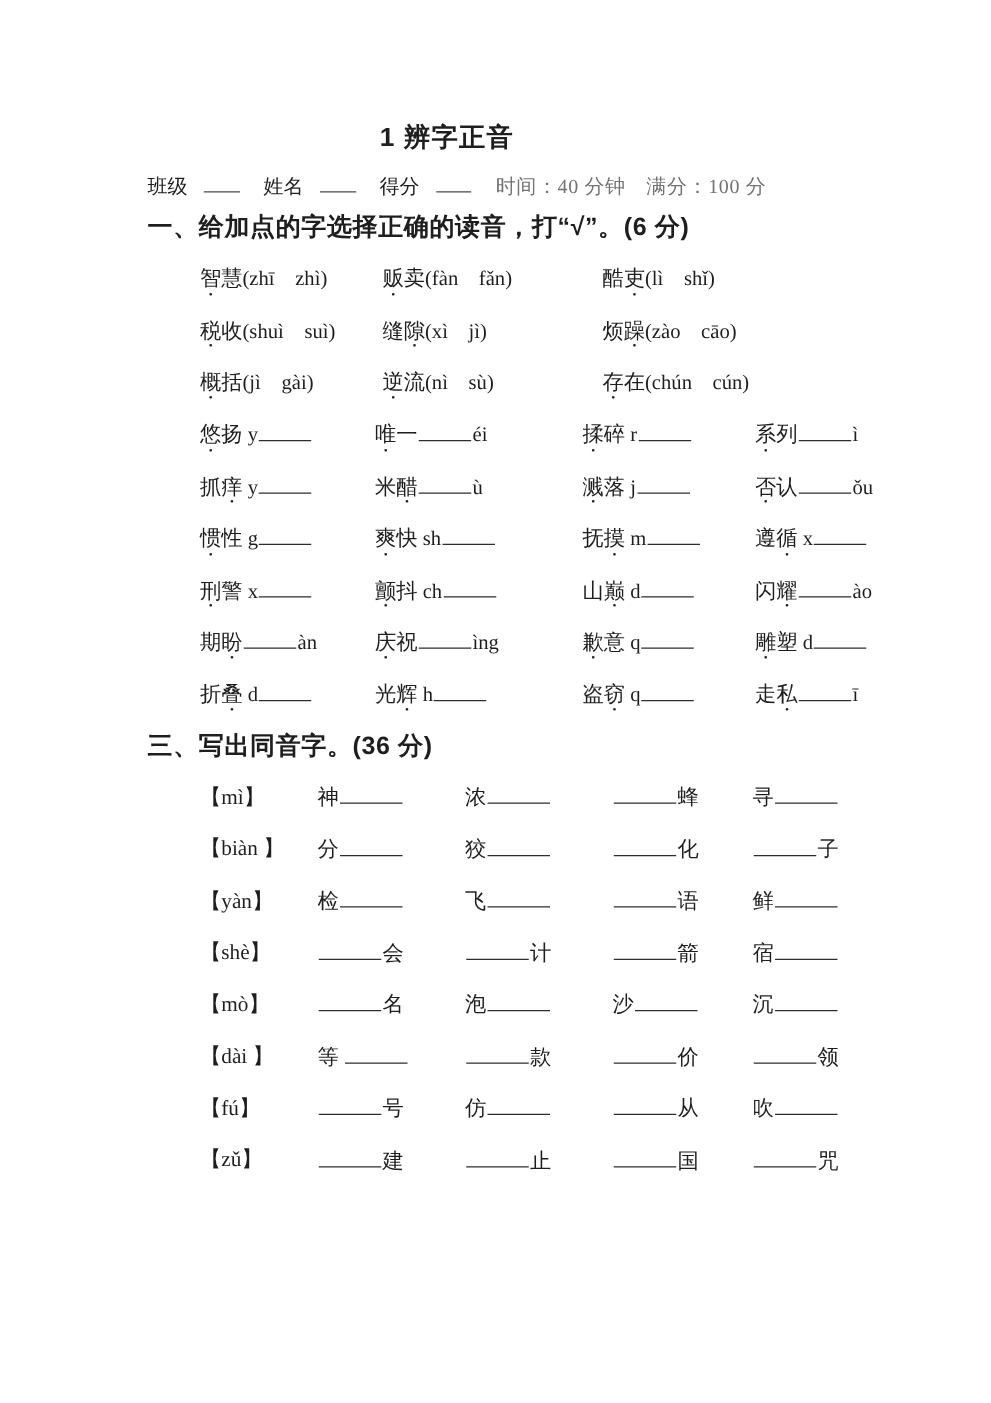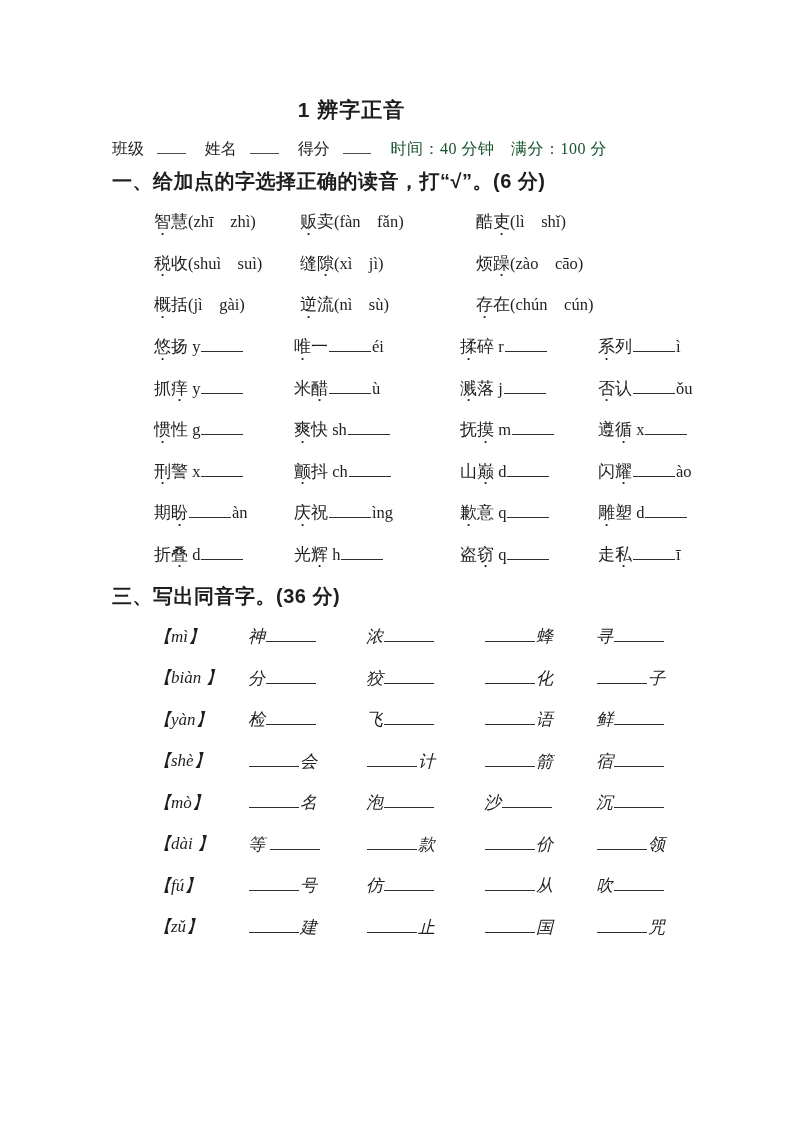--- a/index.html
+++ b/index.html
@@ -6,49 +6,50 @@
   .page{
     position:relative;
     width:703px;height:1122px;
     box-sizing:border-box;
     background:#ffffff;
     color:#1e1e1e;
     font-family:"Liberation Serif","DejaVu Serif",serif;
     font-size:17px;
     padding-top:96px;
     overflow:hidden;
+    margin-left:6px;
   }
   .title{
     font-family:"Liberation Sans","DejaVu Sans",sans-serif;
     font-size:21px;font-weight:700;
     text-align:center;
     margin:0 0 13px 0;
     letter-spacing:1px;
   }
   .content{padding:0 96px 0 112px;}
   .meta{
     display:flex;align-items:baseline;
     font-size:16px;line-height:22px;
     margin-bottom:4px;white-space:nowrap;gap:12px;
   }
   .m-blank{
     display:inline-block;width:84px;height:1em;
     border-bottom:1.2px solid #4a4a4a;
     margin:0 7px 0 1px;
   }
-  .m-info{margin-left:auto;color:#14532d;font-size:16px;letter-spacing:0.5px;}
+  .m-info{margin-left:auto;color:#737373;font-size:16px;letter-spacing:0.5px;}
   .sec-h{
     font-family:"Liberation Sans","DejaVu Sans",sans-serif;
     font-weight:700;font-size:20px;line-height:24px;
     margin:9px 0 8px 0;letter-spacing:0.5px;
   }
   .row{display:grid;align-items:center;height:41.5px;padding-left:42px;}
   .s1-row{grid-template-columns:146px 176px auto;}
   .s2-row{grid-template-columns:140px 166px 138px auto;}
-  .s3-row{grid-template-columns:94px 118px 118px 112px auto;font-style:italic;}
+  .s3-row{grid-template-columns:94px 118px 118px 112px auto;}
   .cell{white-space:nowrap;}
   .ch{position:relative;display:inline-block;}
   .ch.dotted::after{
     content:"\2022";
     position:absolute;left:50%;transform:translateX(-50%);
     bottom:-0.62em;font-size:9px;line-height:1;color:#1e1e1e;
   }
   .py{font-size:16.5px;}
   .blank{
     display:inline-block;height:1em;

